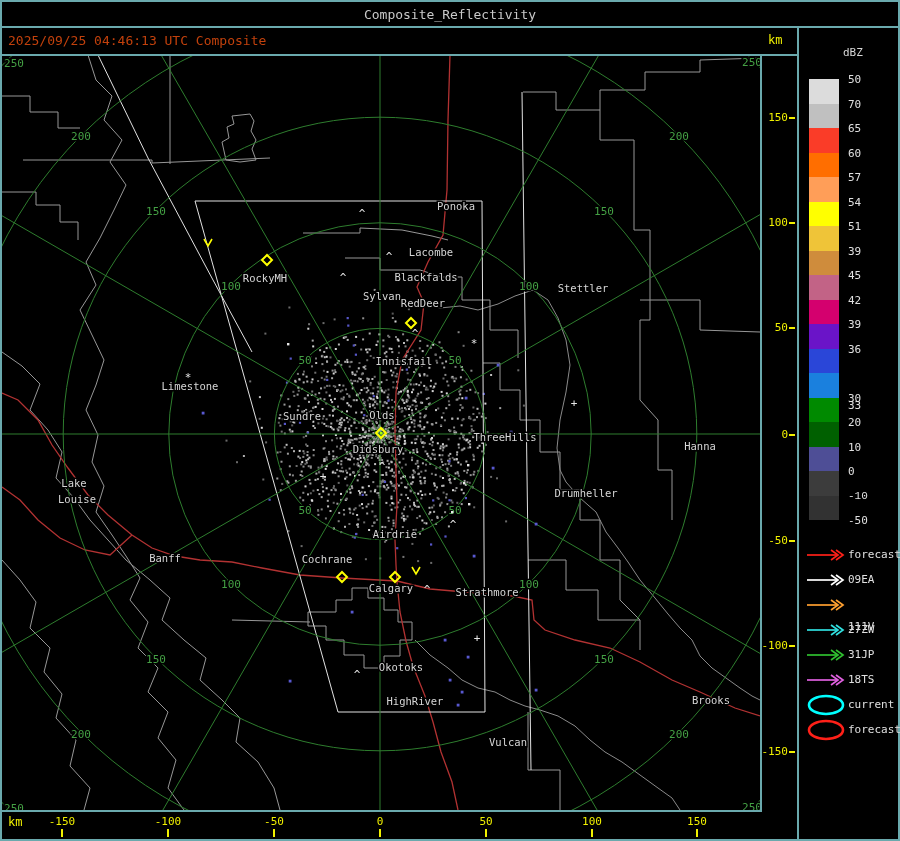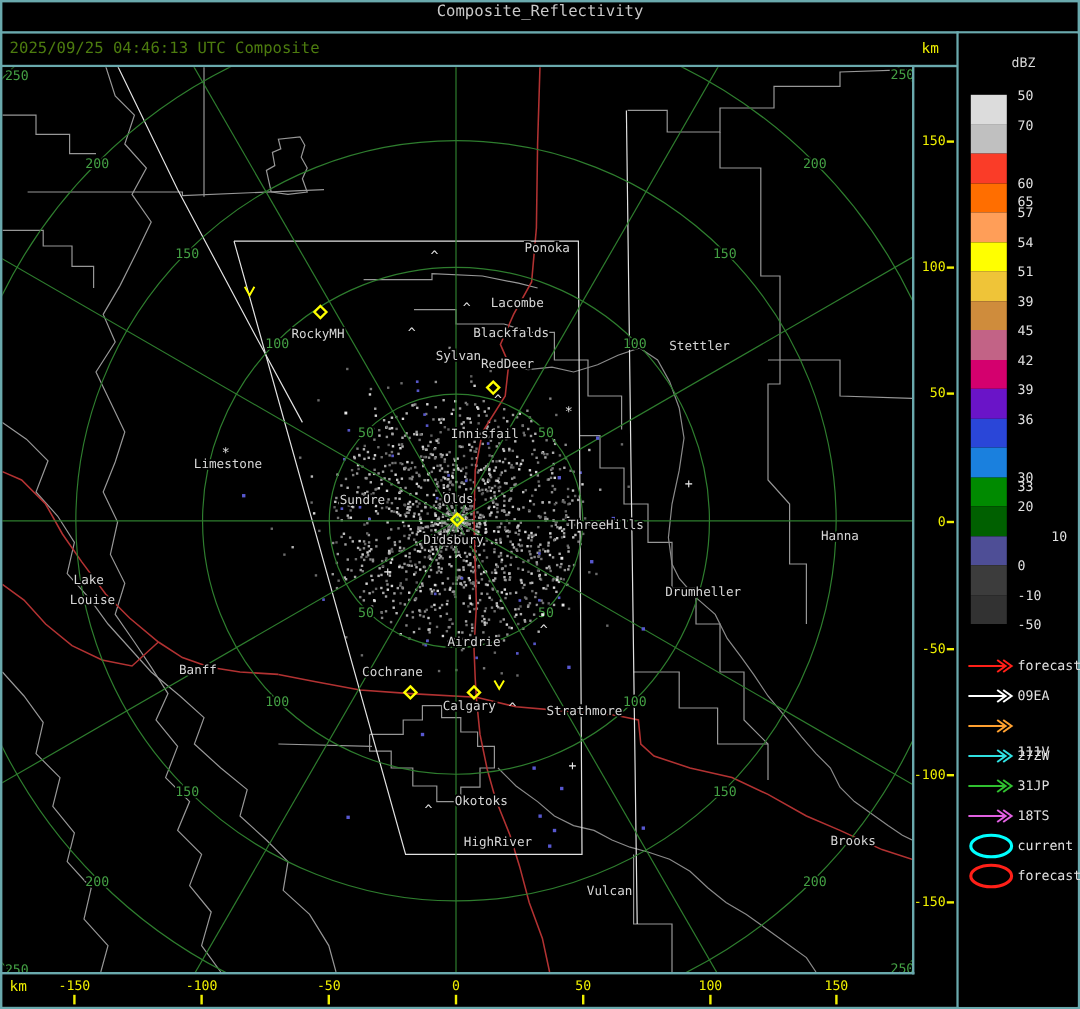--- a/index.html
+++ b/index.html
@@ -1,22 +1,22 @@
 <!DOCTYPE html>
 <html><head>
 <meta charset="utf-8">
 <style>
   html,body{margin:0;padding:0;background:#000;}
   #app{position:relative;width:900px;height:841px;background:#000;overflow:hidden;
        font-family:"DejaVu Sans Mono",monospace;}
   .tealline{position:absolute;background:#6aa9ad;}
   .titlebar{position:absolute;left:0;top:2px;width:900px;height:24px;display:flex;
-            align-items:flex-start;justify-content:center;color:#c9c9c9;font-size:13px;}
+            align-items:center;justify-content:center;color:#c9c9c9;font-size:13px;}
   .infobar{position:absolute;left:0;top:27px;width:798px;height:27px;}
-  .timestamp{position:absolute;left:8px;top:6px;color:#4d7c0f;font-size:13px;}
+  .timestamp{position:absolute;left:8px;top:6px;color:#c2410c;font-size:13px;}
   .km-top{position:absolute;left:768px;top:6px;color:#f0f000;font-size:12px;}
   #map-wrap{position:absolute;left:2px;top:56px;width:758px;height:754px;background:#000;}
   #right-strip{position:absolute;left:762px;top:55px;width:35px;height:757px;}
   #right-strip .ylab{position:absolute;right:9px;color:#f0f000;font-size:11px;}
   #right-strip .ytick{position:absolute;left:27px;width:6px;height:2px;background:#f0f000;}
   #bottom-strip{position:absolute;left:0;top:812px;width:762px;height:27px;}
   #bottom-strip .xlab{position:absolute;top:3px;width:44px;text-align:center;color:#f0f000;font-size:11px;}
   #bottom-strip .xtick{position:absolute;top:17px;width:2px;height:8px;background:#f0f000;}
   .km-bottom{position:absolute;left:8px;top:3px;color:#f0f000;font-size:12px;}
   #legend{position:absolute;left:799px;top:28px;width:99px;height:811px;background:#000;}
@@ -1802,36 +1802,36 @@
       <div class="swatch" style="top: 296px; height: 24.5px; background: rgb(106, 20, 200);"></div>
       <div class="swatch" style="top: 320.5px; height: 24.5px; background: rgb(42, 70, 216);"></div>
       <div class="swatch" style="top: 345px; height: 24.5px; background: rgb(26, 128, 222);"></div>
       <div class="swatch" style="top: 369.5px; height: 24.5px; background: rgb(0, 138, 0);"></div>
       <div class="swatch" style="top: 394px; height: 24.5px; background: rgb(0, 96, 0);"></div>
       <div class="swatch" style="top: 418.5px; height: 24.5px; background: rgb(78, 78, 150);"></div>
       <div class="swatch" style="top: 443px; height: 24.5px; background: rgb(60, 60, 60);"></div>
       <div class="swatch" style="top: 467.5px; height: 24.5px; background: rgb(50, 50, 50);"></div>
       <div class="dbz-lab" style="top: 45px;">50</div>
       <div class="dbz-lab" style="top: 69.5px;">70</div>
-      <div class="dbz-lab" style="top: 94px; margin-top: 40px;">65</div>
+      <div class="dbz-lab" style="top: 94px;">65</div>
       <div class="dbz-lab" style="top: 118.5px;">60</div>
       <div class="dbz-lab" style="top: 143px;">57</div>
       <div class="dbz-lab" style="top: 167.5px;">54</div>
       <div class="dbz-lab" style="top: 192px;">51</div>
       <div class="dbz-lab" style="top: 216.5px;">39</div>
       <div class="dbz-lab" style="top: 241px;">45</div>
       <div class="dbz-lab" style="top: 265.5px;">42</div>
       <div class="dbz-lab" style="top: 290px;">39</div>
       <div class="dbz-lab" style="top: 314.5px;">36</div>
       <div class="dbz-lab" style="top: 339px; margin-top: 32px;">33</div>
       <div class="dbz-lab" style="top: 363.5px;">30</div>
       <div class="dbz-lab" style="top: 388px;">20</div>
-      <div class="dbz-lab" style="top: 412.5px; margin-left: 28px;">10</div>
+      <div class="dbz-lab" style="top: 412.5px;">10</div>
       <div class="dbz-lab" style="top: 437px;">0</div>
-      <div class="dbz-lab" style="top: 461.5px;">-10</div>
+      <div class="dbz-lab" style="top: 461.5px; font-family: Liberation Mono, monospace;">-10</div>
       <div class="dbz-lab" style="top: 486px;">-50</div>
       <div class="vec-svg" style="top: 515px; width: 44px; height: 24px;"><svg width="44" height="24">
           <line x1="3" y1="12" x2="33" y2="12" stroke="#ff2018" stroke-width="1.7"></line>
           <path d="M27,7 L34,12 L27,17" fill="none" stroke="#ff2018" stroke-width="1.7"></path>
           <path d="M32,7 L39,12 L32,17" fill="none" stroke="#ff2018" stroke-width="1.7"></path>
         </svg></div>
       <div class="vec-label" style="top: 520px;">forecast</div>
       <div class="vec-svg" style="top: 540px; width: 44px; height: 24px;"><svg width="44" height="24">
           <line x1="3" y1="12" x2="33" y2="12" stroke="#ffffff" stroke-width="1.7"></line>
           <path d="M27,7 L34,12 L27,17" fill="none" stroke="#ffffff" stroke-width="1.7"></path>

